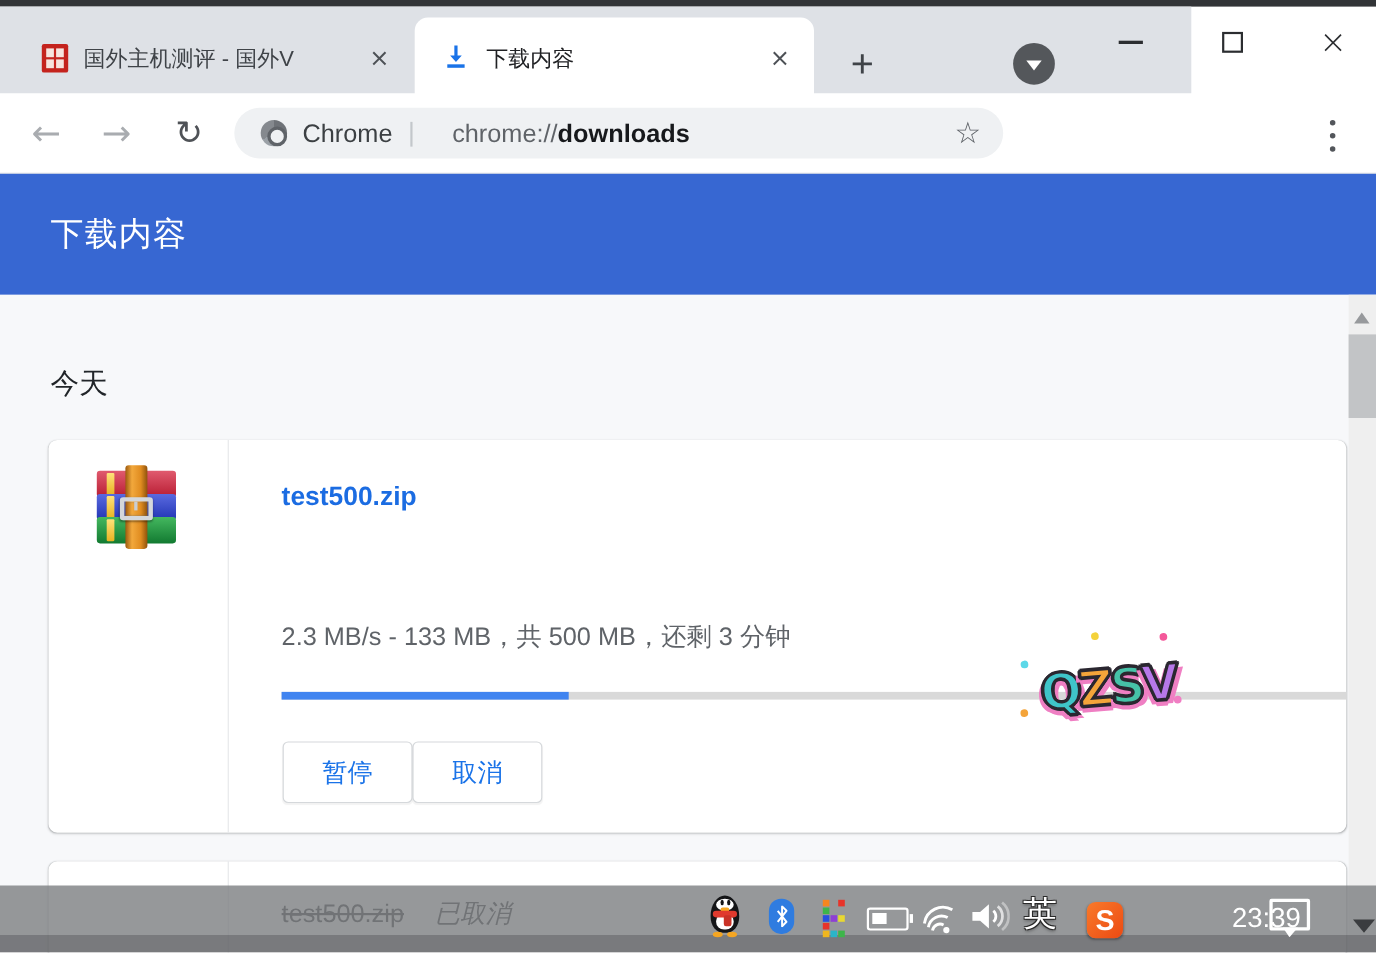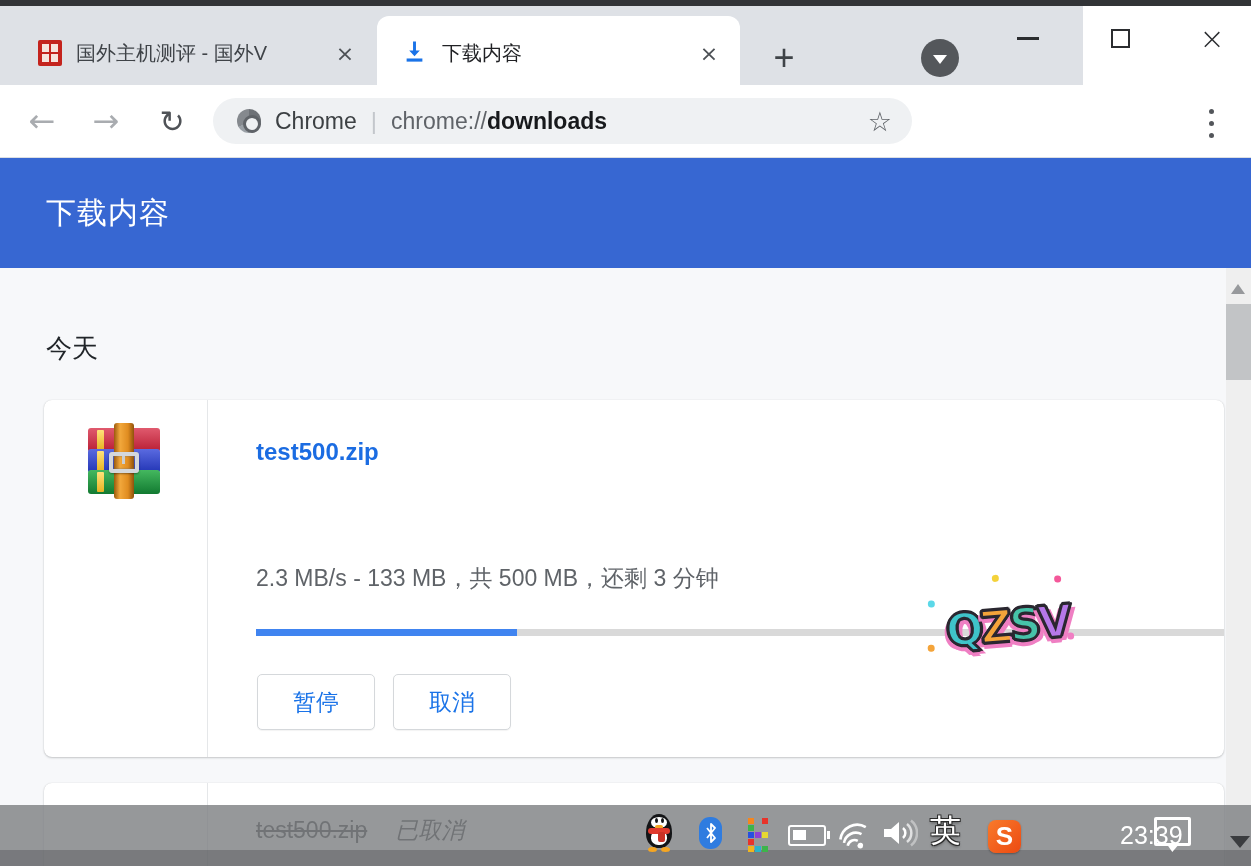--- a/index.html
+++ b/index.html
@@ -44,21 +44,21 @@
   .nav-reload { left:146px; color:#4f5257; font-size:30px; }
   .omnibox { position:absolute; left:213px; top:13px; width:699px; height:46px; border-radius:23px;
              background:#eff1f3; display:flex; align-items:center; padding:0 20px 0 24px; }
   .chrome-logo { width:24px; height:24px; border-radius:50%;
                  background:conic-gradient(#6e7277 0 120deg,#9aa0a6 0 240deg,#85898e 0 360deg);
                  position:relative; flex:0 0 auto; }
   .chrome-logo::after { content:''; position:absolute; left:6px; top:6px; width:12px; height:12px;
                         background:#eff1f3; border:3px solid #5f6368; border-radius:50%; }
   .omni-site { font-size:23px; color:#3c4043; margin-left:14px; }
   .omni-sep { font-size:24px; color:#c3c7cb; margin:0 14px; font-weight:300; }
-  .omni-scheme { font-size:23px; color:#5f6368; }
+  .omni-scheme { font-size:23px; color:#5f6368;margin-left:20px; }
   .omni-host { font-size:23px; color:#17191c; font-weight:bold; }
   .omni-star { margin-left:auto; font-size:27px; color:#5f6368; }
   .kebab { display:flex; flex-direction:column; align-items:center; }
   .kebab span { width:5px; height:5px; border-radius:50%; background:currentColor; margin:3.5px 0; }
   .toolbar-kebab { position:absolute; left:1196px; top:18px; width:30px; height:40px; color:#53565b;
                    justify-content:center; }
 
   
   .dl-header { position:absolute; left:0; top:158px; width:1251px; height:110px; background:#3767d2; }
   .dl-title { position:absolute; left:46px; top:0; height:110px; display:flex; align-items:center;
@@ -95,21 +95,21 @@
   .buckle { position:absolute; left:21px; top:24px; width:30px; height:21px; border:4.5px solid #d4d7db;
             border-radius:3px; box-shadow:inset 0 0 2px #6c6f73, 0 1px 2px rgba(0,0,0,.4); }
   .prong { position:absolute; left:34px; top:28px; width:3px; height:8px; background:#caced2; }
 
   .dl-filename { position:absolute; left:212px; top:38px; font-size:24px; font-weight:bold; color:#1b6ce2; cursor:pointer; }
   .watermark { position:absolute; left:464px; top:18px; font-size:31px; font-weight:bold; color:#e2211c; letter-spacing:.5px; }
   .dl-url { position:absolute; left:212px; top:92px; font-size:23px; color:#5f6368; }
   .dl-status { position:absolute; left:212px; top:163px; font-size:23px; color:#5f6368; }
   .progress { position:absolute; left:212px; top:229px; width:968px; height:7px; background:#d9d9d9; }
   .progress-fill { height:7px; background:#4084f0; width:0; }
-  .btn-row { position:absolute; left:213px; top:274px; display:flex; gap:18px; }
+  .btn-row { position:absolute; left:213px; top:274px; display:flex; }
   .dl-btn { width:118px; height:56px; background:#fff; border:1px solid #d5d8db; border-radius:5px;
             color:#1a73e8; font-size:23px; display:flex; align-items:center; justify-content:center;
             font-family:inherit; box-shadow:0 1px 1px rgba(0,0,0,.05); }
 
   
   .sticker { position:absolute; left:902px; top:200px; transform:rotate(-5deg); z-index:3;
              font-family:"DejaVu Sans",sans-serif; font-weight:bold; font-size:44px; letter-spacing:-3px;
              -webkit-text-stroke:2.5px #2a2730;
              text-shadow:2px 0 0 #2a2730,-2px 0 0 #2a2730,0 2px 0 #2a2730,0 -2px 0 #2a2730,
                          5px 4px 0 #ef7fc3,-4px 4px 0 #ef7fc3,0 6px 0 #ef7fc3; }

